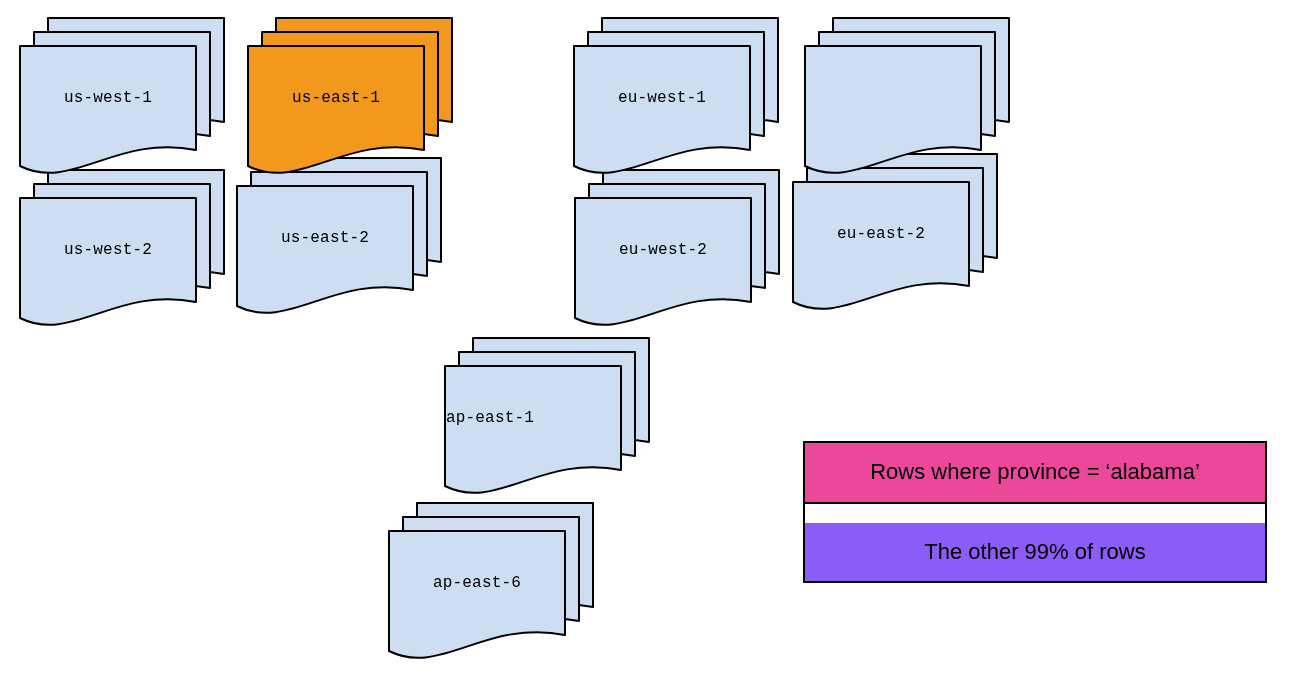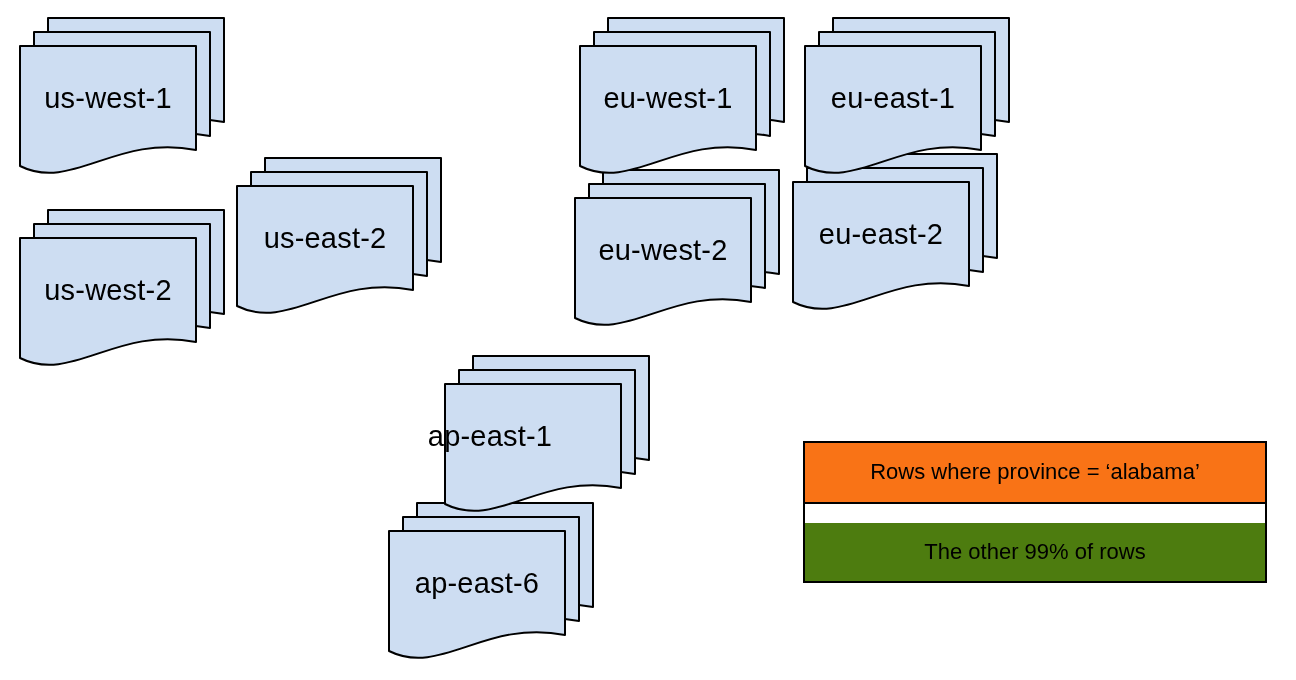--- a/index.html
+++ b/index.html
@@ -36,24 +36,25 @@
   }
   .stack-label {
     position: absolute;
     left: 0;
     top: 28px;
     width: 176px;
     height: 104px;
     display: flex;
     align-items: center;
     justify-content: center;
-    font-size: 29px;
+    font-size: 16px;
     letter-spacing: 0.2px;
     color: #000000;
     pointer-events: none;
+    font-family: Liberation Mono, monospace;
   }
   .z-front { z-index: 2; }
   .z-back  { z-index: 1; }
   .legend {
     position: absolute;
     left: 803px;
     top: 441px;
     width: 464px;
     height: 142px;
     border: 2px solid #000000;
@@ -63,25 +64,25 @@
   }
   .legend-row {
     flex: 1;
     display: flex;
     align-items: center;
     justify-content: center;
     font-size: 22px;
     color: #000000;
   }
   .legend-row.blue {
-    background: #f97316;
+    background: #ec4899;
     border-bottom: 2px solid #000000;
   }
   .legend-row.orange {
-    background: #4d7c0f;
+    background: #8b5cf6;
     margin-top: 19px;
   }
 </style>
 </head>
 <body>
 
 <svg width="0" height="0" style="position:absolute" aria-hidden="true">
   <defs>
     <path id="doc-shape" d="M0 0 H176 V104 C96 88 52 146 0 120 Z"></path>
   </defs>
@@ -91,40 +92,47 @@
 
   <div class="stack z-front" style="left:20px; top:18px;">
     <svg width="204" height="158" viewBox="0 0 204 158">
       <use class="sheet" href="#doc-shape" x="28" y="0"></use>
       <use class="sheet" href="#doc-shape" x="14" y="14"></use>
       <use class="sheet" href="#doc-shape" x="0" y="28"></use>
     </svg>
     <div class="stack-label">us-west-1</div>
   </div>
 
+  <div class="stack hot z-front" style="left:248px; top:18px;">
+    <svg width="204" height="158" viewBox="0 0 204 158">
+      <use class="sheet" href="#doc-shape" x="28" y="0"></use>
+      <use class="sheet" href="#doc-shape" x="14" y="14"></use>
+      <use class="sheet" href="#doc-shape" x="0" y="28"></use>
+    </svg>
+    <div class="stack-label">us-east-1</div>
+  </div>
 
-  <div class="stack z-front" style="left:574px; top:18px;margin-left:6px;">
+  <div class="stack z-front" style="left:574px; top:18px;">
     <svg width="204" height="158" viewBox="0 0 204 158">
       <use class="sheet" href="#doc-shape" x="28" y="0"></use>
       <use class="sheet" href="#doc-shape" x="14" y="14"></use>
       <use class="sheet" href="#doc-shape" x="0" y="28"></use>
     </svg>
     <div class="stack-label">eu-west-1</div>
   </div>
 
   <div class="stack z-front" style="left:805px; top:18px;">
     <svg width="204" height="158" viewBox="0 0 204 158">
       <use class="sheet" href="#doc-shape" x="28" y="0"></use>
       <use class="sheet" href="#doc-shape" x="14" y="14"></use>
       <use class="sheet" href="#doc-shape" x="0" y="28"></use>
     </svg>
-    <div class="stack-label">eu-east-1</div>
   </div>
 
-  <div class="stack z-back" style="left:20px; top:170px;margin-top:40px;">
+  <div class="stack z-back" style="left:20px; top:170px;">
     <svg width="204" height="158" viewBox="0 0 204 158">
       <use class="sheet" href="#doc-shape" x="28" y="0"></use>
       <use class="sheet" href="#doc-shape" x="14" y="14"></use>
       <use class="sheet" href="#doc-shape" x="0" y="28"></use>
     </svg>
     <div class="stack-label">us-west-2</div>
   </div>
 
   <div class="stack z-back" style="left:237px; top:158px;">
     <svg width="204" height="158" viewBox="0 0 204 158">
@@ -146,21 +154,21 @@
 
   <div class="stack z-back" style="left:793px; top:154px;">
     <svg width="204" height="158" viewBox="0 0 204 158">
       <use class="sheet" href="#doc-shape" x="28" y="0"></use>
       <use class="sheet" href="#doc-shape" x="14" y="14"></use>
       <use class="sheet" href="#doc-shape" x="0" y="28"></use>
     </svg>
     <div class="stack-label">eu-east-2</div>
   </div>
 
-  <div class="stack z-front" style="left:402px; top:356px;padding-left:43px;">
+  <div class="stack z-front" style="left:402px; top:338px;padding-left:43px;">
     <svg width="204" height="158" viewBox="0 0 204 158">
       <use class="sheet" href="#doc-shape" x="28" y="0"></use>
       <use class="sheet" href="#doc-shape" x="14" y="14"></use>
       <use class="sheet" href="#doc-shape" x="0" y="28"></use>
     </svg>
     <div class="stack-label">ap-east-1</div>
   </div>
 
   <div class="stack z-back" style="left:389px; top:503px;">
     <svg width="204" height="158" viewBox="0 0 204 158">

